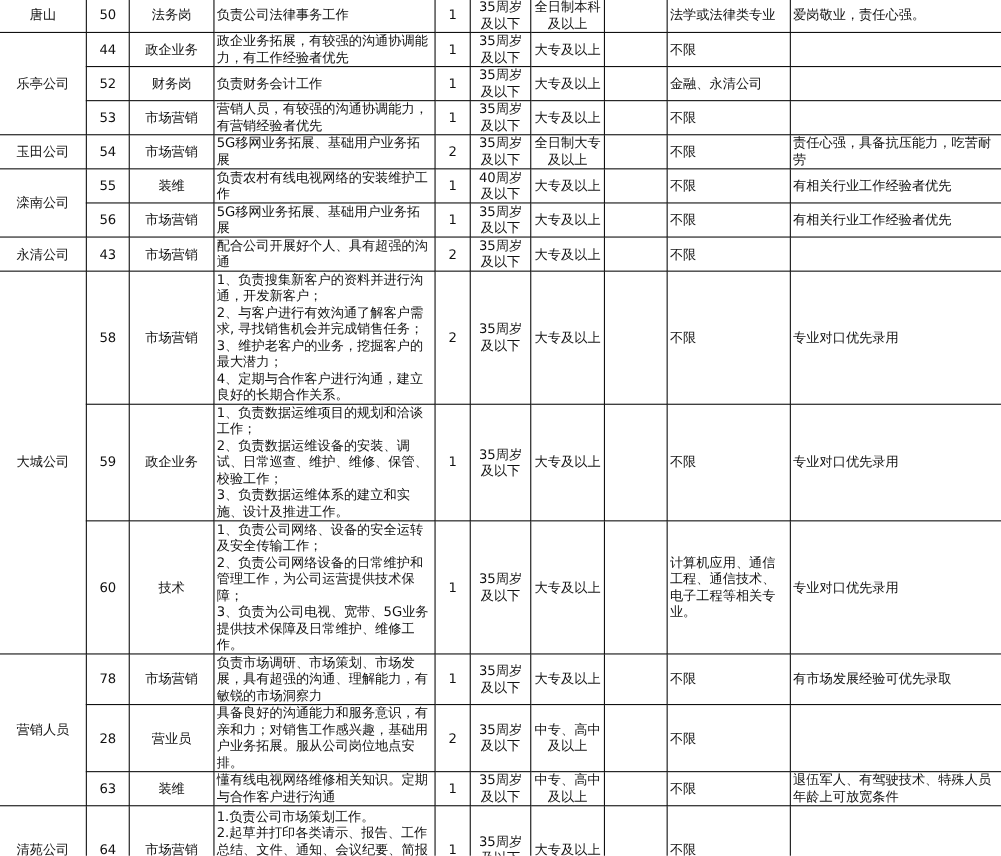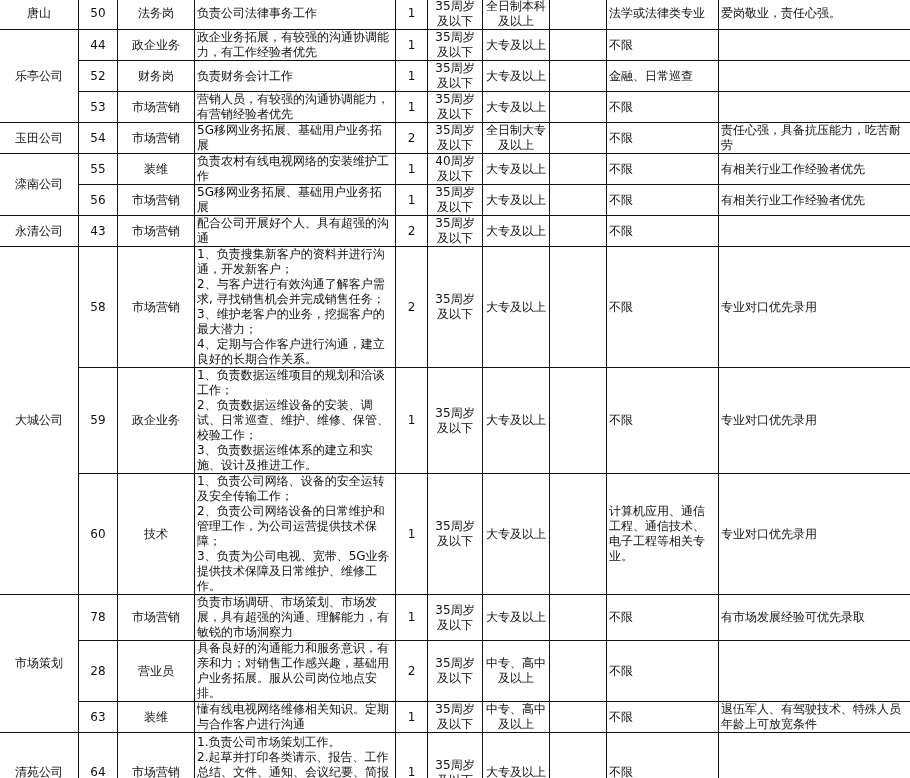--- a/index.html
+++ b/index.html
@@ -62,21 +62,21 @@
     </tr>
 
     <tr style="height:30px">
       <td class="center num">52</td>
       <td class="center">财务岗</td>
       <td class="left">负责财务会计工作</td>
       <td class="center num">1</td>
       <td class="age">35周岁及以下</td>
       <td class="edu">大专及以上</td>
       <td></td>
-      <td class="left">金融、日常巡查</td>
+      <td class="left">金融、永清公司</td>
       <td class="left"></td>
     </tr>
 
     <tr style="height:30px">
       <td class="center num">53</td>
       <td class="center">市场营销</td>
       <td class="left">营销人员，有较强的沟通协调能力，有营销经验者优先</td>
       <td class="center num">1</td>
       <td class="age">35周岁及以下</td>
       <td class="edu">大专及以上</td>
@@ -174,21 +174,21 @@
 3、负责为公司电视、宽带、5G业务提供技术保障及日常维护、维修工作。</td>
       <td class="center num">1</td>
       <td class="age">35周岁及以下</td>
       <td class="edu">大专及以上</td>
       <td></td>
       <td class="left">计算机应用、通信工程、通信技术、电子工程等相关专业。</td>
       <td class="left">专业对口优先录用</td>
     </tr>
 
     <tr style="height:45px">
-      <td class="center company" rowspan="3">市场策划</td>
+      <td class="center company" rowspan="3">营销人员</td>
       <td class="center num">78</td>
       <td class="center">市场营销</td>
       <td class="left">负责市场调研、市场策划、市场发展，具有超强的沟通、理解能力，有敏锐的市场洞察力</td>
       <td class="center num">1</td>
       <td class="age">35周岁及以下</td>
       <td class="edu">大专及以上</td>
       <td></td>
       <td class="left">不限</td>
       <td class="left">有市场发展经验可优先录取</td>
     </tr>

